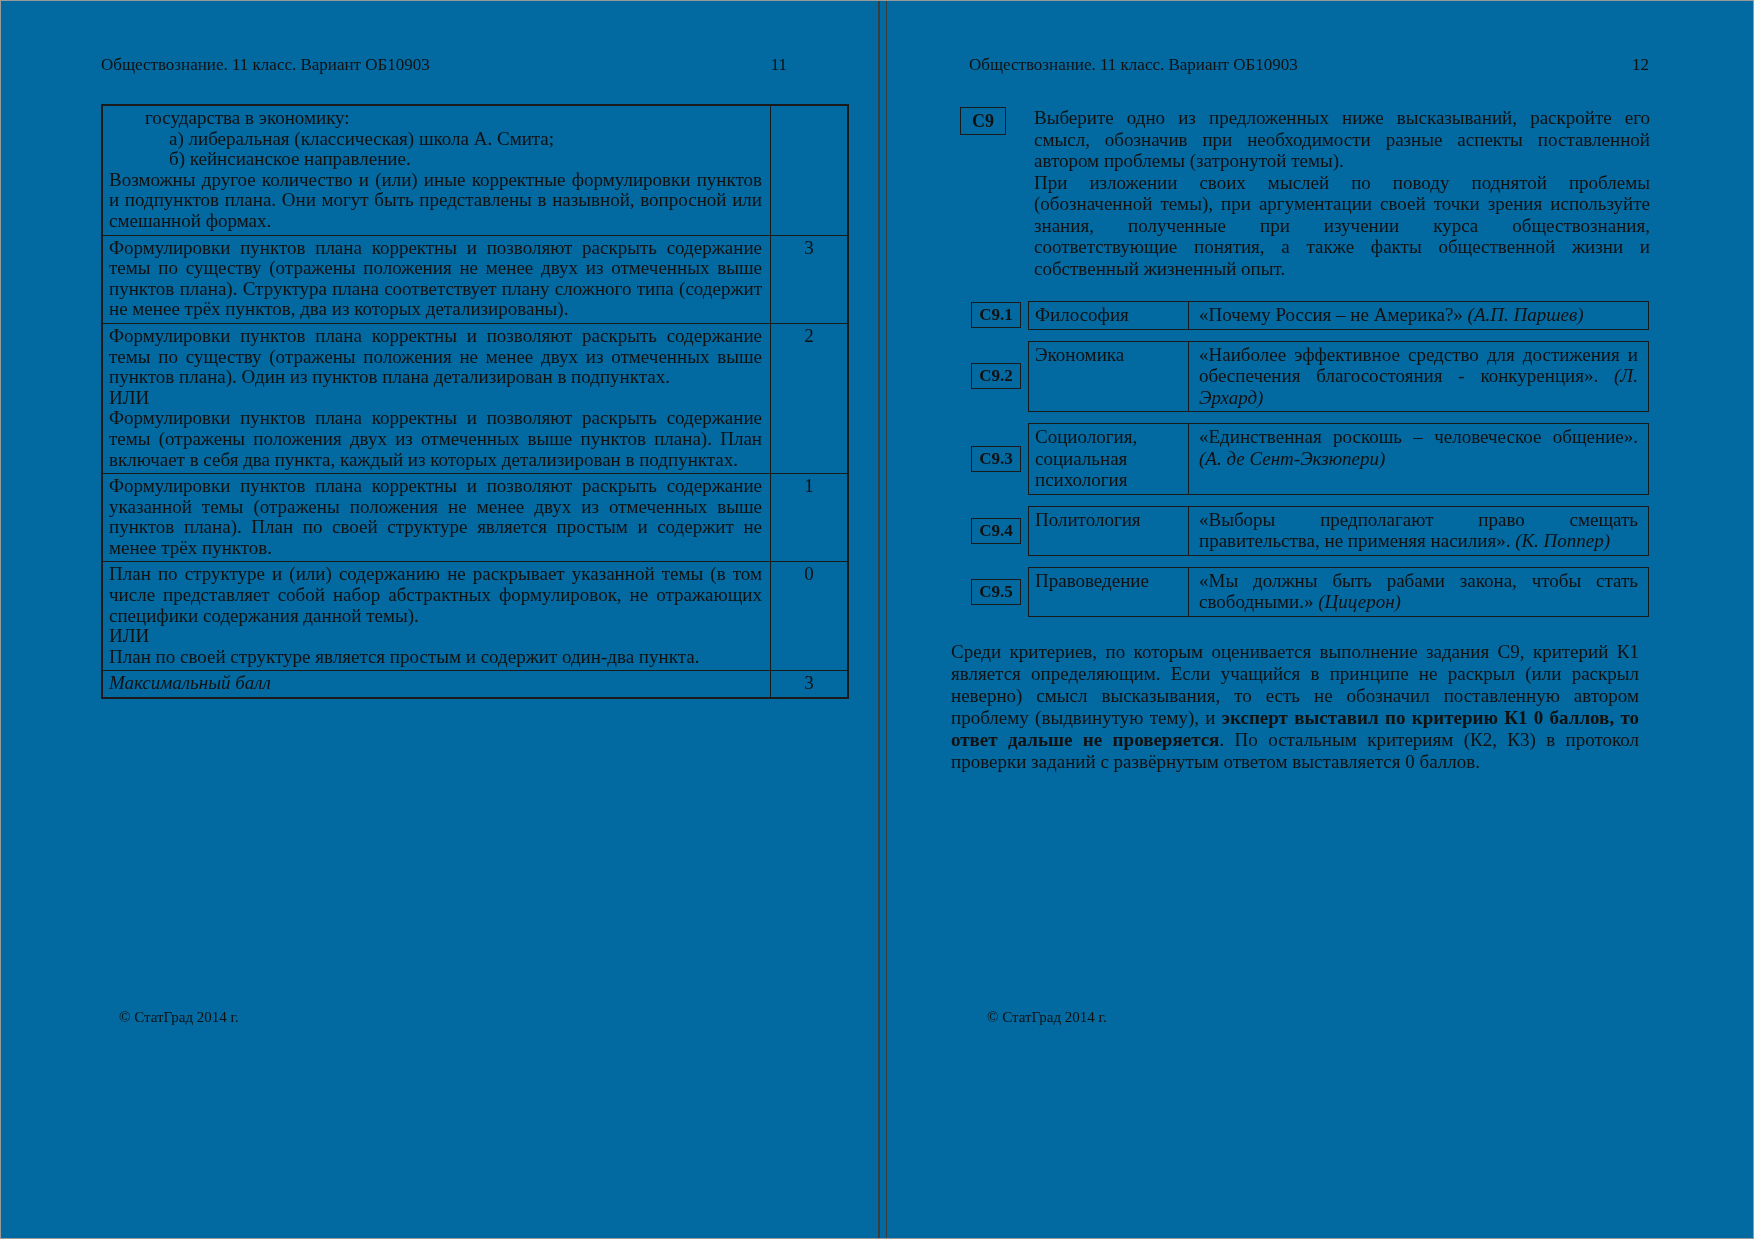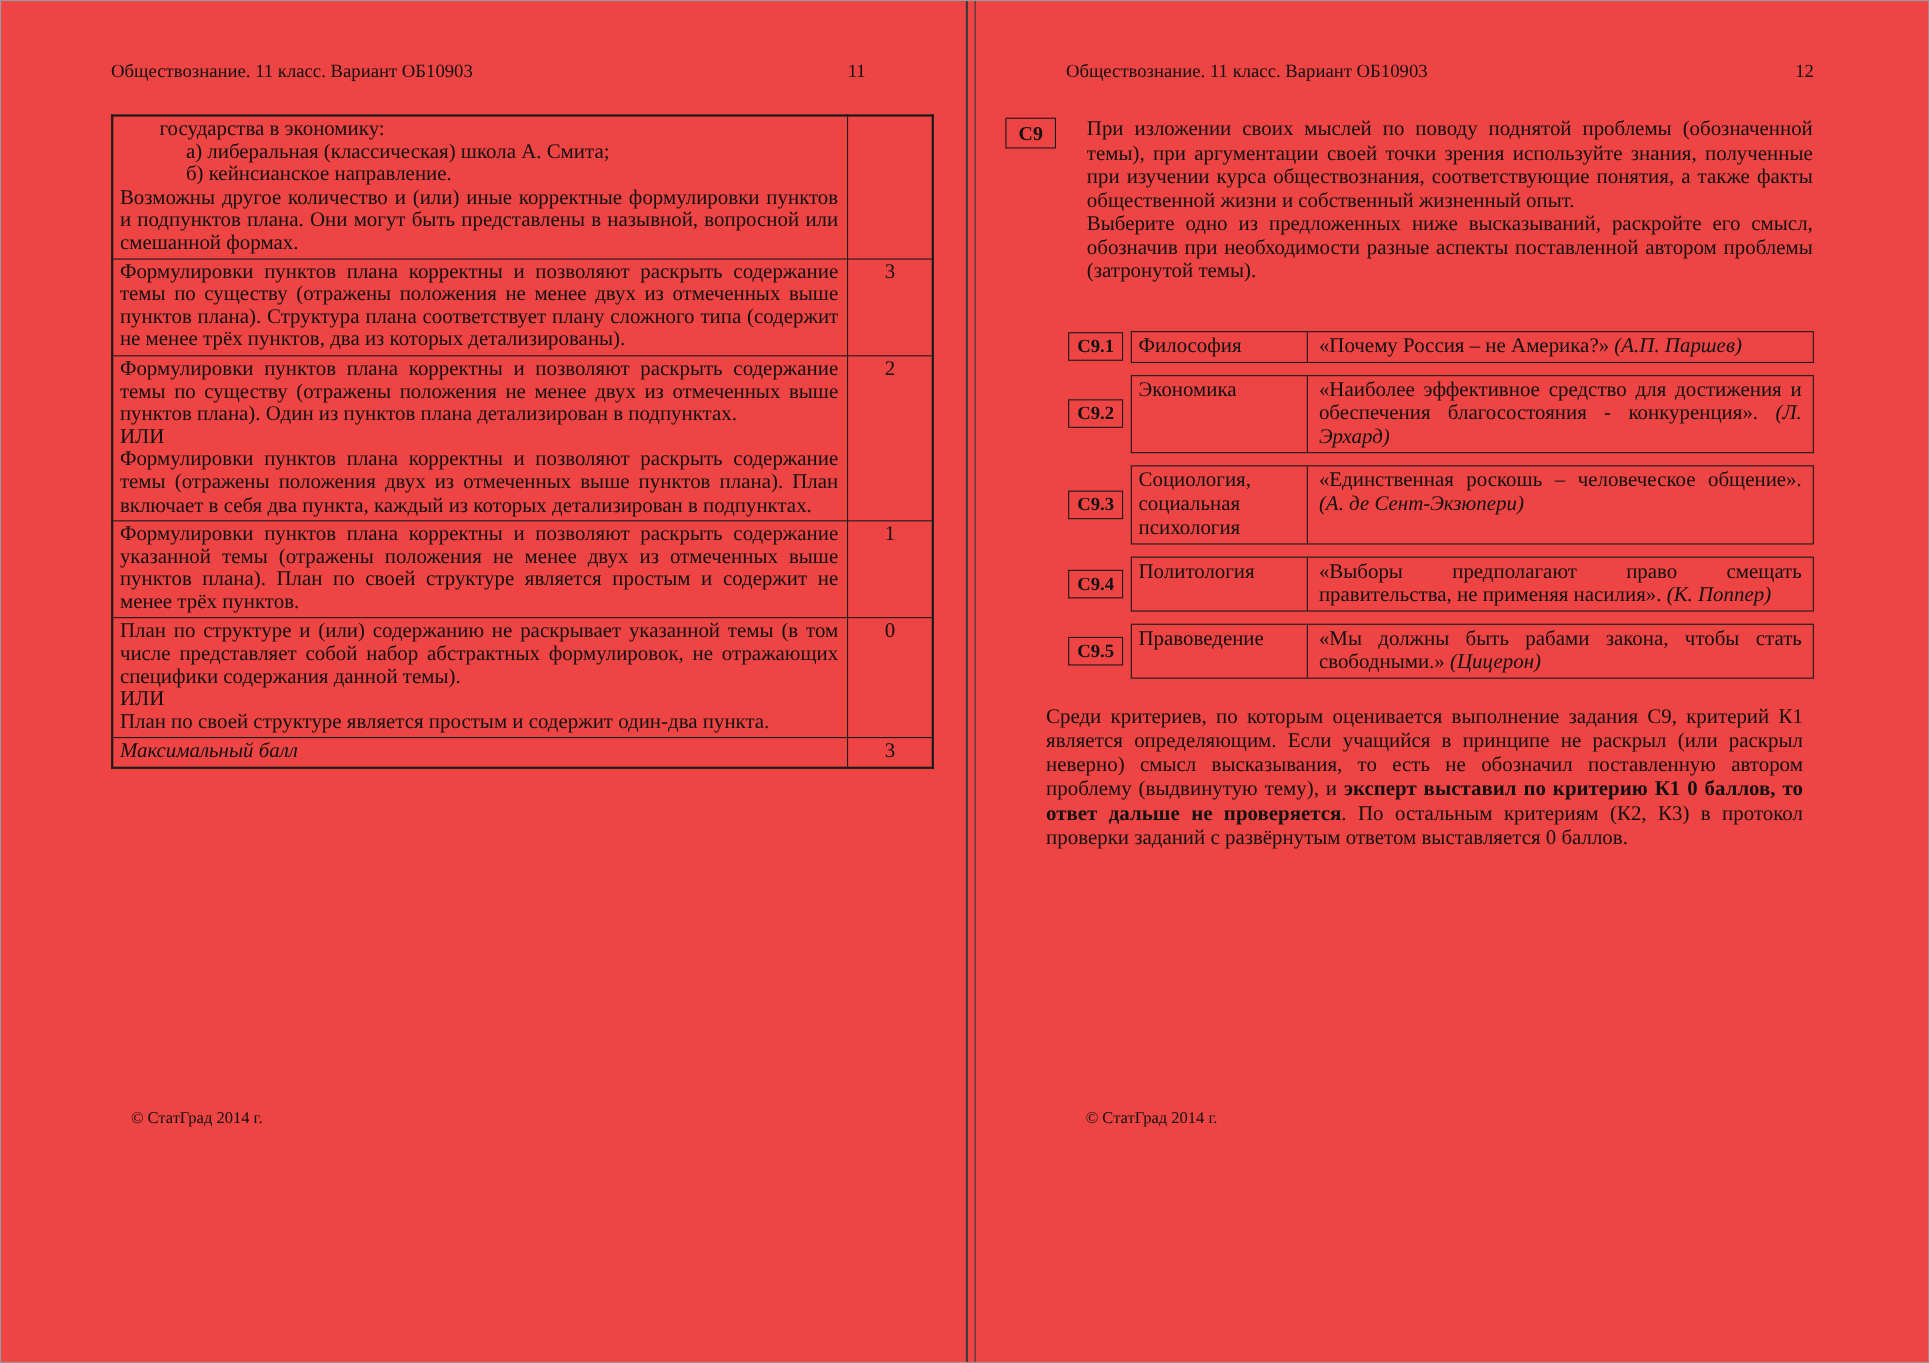--- a/index.html
+++ b/index.html
@@ -1,17 +1,17 @@
 <!DOCTYPE html>
 <html><head>
 <meta charset="utf-8">
 <style>
   html,body{margin:0;padding:0;width:1754px;height:1239px;background:#fff;}
   .frame{width:1754px;height:1239px;box-sizing:border-box;border:1px solid #9a9a9a;
-         background:#ef4444;display:flex;font-family:"Liberation Serif", serif;color:#111;}
+         background:#0369a1;display:flex;font-family:"Liberation Serif", serif;color:#111;}
   .page{position:relative;height:100%;box-sizing:border-box;}
   .page-left{width:877px;}
   .pages-divider{width:9px;height:100%;box-sizing:border-box;
                  border-left:2px solid #3c3c3c;border-right:1px solid #3c3c3c;}
   .page-right{flex:1;}
 
   .pg-header{position:absolute;top:54px;display:flex;justify-content:space-between;
              font-size:17px;}
   .lp-header{left:100px;width:686px;}
   .rp-header{left:82px;width:680px;}
@@ -26,21 +26,21 @@
   .row-par{margin:0;}
   .row-par.indent1{text-align:left;padding-left:36px;}
   .row-par.indent2{text-align:left;padding-left:60px;}
   .row-par.italic-indent{font-style:italic;text-indent:12px;}
   .row-par.or-line{text-align:left;}
   .max-label{font-style:italic;text-align:right;padding:1px 6px 2px 6px;}
 
   
   .task-row{position:absolute;top:106px;left:27px;width:736px;display:flex;align-items:flex-start;}
   .task-label-box{flex:0 0 auto;width:44px;height:26px;line-height:26px;border:1.5px solid #1a1a1a;
-                  font-weight:bold;font-size:18px;text-align:center;}
+                  font-weight:bold;font-size:18px;text-align:center;margin-left:46px;}
   .task-text{margin-left:28px;width:660px;font-size:19px;line-height:21.5px;text-align:justify;}
   .task-text p{margin:0;}
 
   
   .options{position:absolute;top:300px;left:84px;width:678px;}
   .opt-row{display:flex;align-items:center;margin-bottom:11px;}
   .opt-box{flex:0 0 auto;width:48px;border:1.5px solid #1a1a1a;font-weight:bold;
            font-size:17px;text-align:center;padding:2px 0;}
   .opt-table{margin-left:7px;width:621px;box-sizing:border-box;display:flex;
              border:1.5px solid #1a1a1a;}
@@ -124,22 +124,22 @@
 
   <div class="page page-right">
     <div class="pg-header rp-header">
       <span>Обществознание. 11 класс. Вариант ОБ10903</span>
       <span>12</span>
     </div>
 
     <div class="task-row">
       <div class="task-label-box">С9</div>
       <div class="task-text">
+        <p>Выберите одно из предложенных ниже высказываний, раскройте его смысл, обозначив при необходимости разные аспекты поставленной автором проблемы (затронутой темы).</p>
         <p>При изложении своих мыслей по поводу поднятой проблемы (обозначенной темы), при аргументации своей точки зрения используйте знания, полученные при изучении курса обществознания, соответствующие понятия, а также факты общественной жизни и собственный жизненный опыт.</p>
-        <p>Выберите одно из предложенных ниже высказываний, раскройте его смысл, обозначив при необходимости разные аспекты поставленной автором проблемы (затронутой темы).</p>
       </div>
     </div>
 
     <div class="options">
         <div class="opt-row">
           <div class="opt-box">С9.1</div>
           <div class="opt-table">
             <div class="opt-topic">Философия</div>
             <div class="opt-quote"><span class="q">«Почему Россия – не Америка?» </span><span class="author">(А.П. Паршев)</span></div>
           </div>

